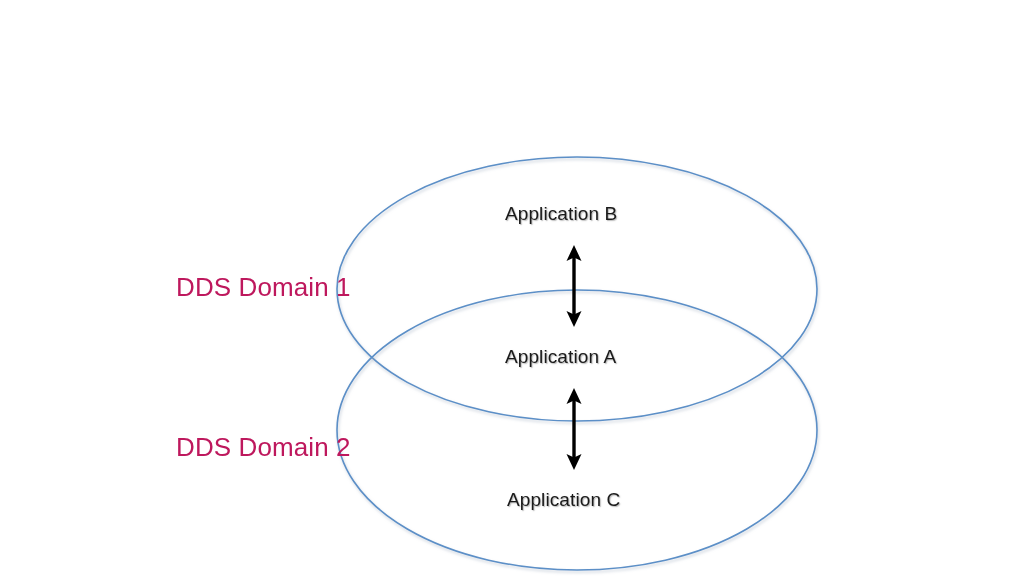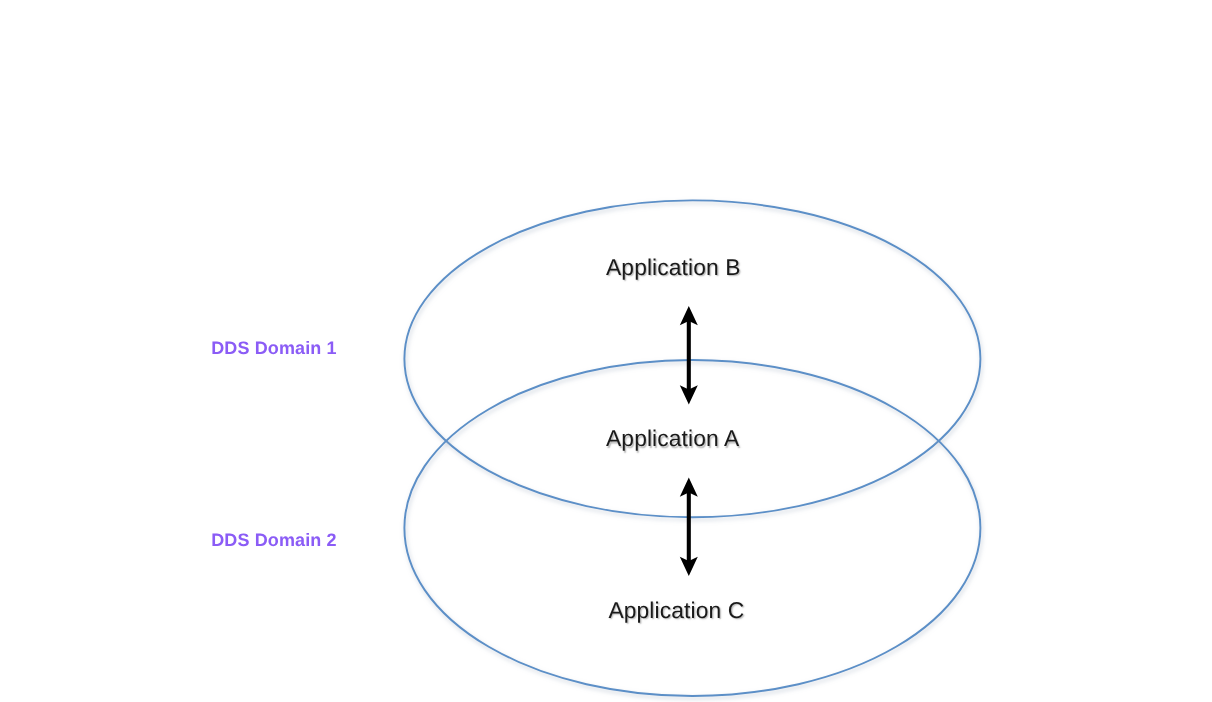--- a/index.html
+++ b/index.html
@@ -9,21 +9,21 @@
   }
   body {
     width: 1010px;
     height: 585px;
     position: relative;
     overflow: hidden;
     font-family: "Liberation Sans", sans-serif;
   }
   #canvas {
     position: absolute;
-    left: 0; top: 10px;
+    left: 0; top: 0;
     width: 1010px;
     height: 439px;
   }
   .diagram-svg {
     position: absolute;
     left: 0; top: 0;
     width: 1010px;
     height: 585px;
   }
   .node-label {
@@ -32,26 +32,25 @@
     font-size: 19px;
     color: #1a1a1a;
     letter-spacing: 0.1px;
     white-space: nowrap;
     text-shadow: 1px 1px 1.2px rgba(120,120,120,0.55);
     user-select: none;
   }
   .domain-label {
     position: absolute;
     font-family: "Liberation Sans", sans-serif;
-    font-size: 15px;
-    color: #8b5cf6;
+    font-size: 26px;
+    color: #be185d;
     letter-spacing: 0.1px;
     white-space: nowrap;
     user-select: none;
-    font-weight: bold;
   }
   
   #label-app-b { left: 505px; top: 203px; }
   #label-app-a { left: 505px; top: 346px; }
   #label-app-c { left: 507px; top: 489px; }
   #label-domain-1 { left: 176px; top: 272px; }
   #label-domain-2 { left: 176px; top: 416px; margin-top: 16px; }
 </style>
 </head>
 <body>

